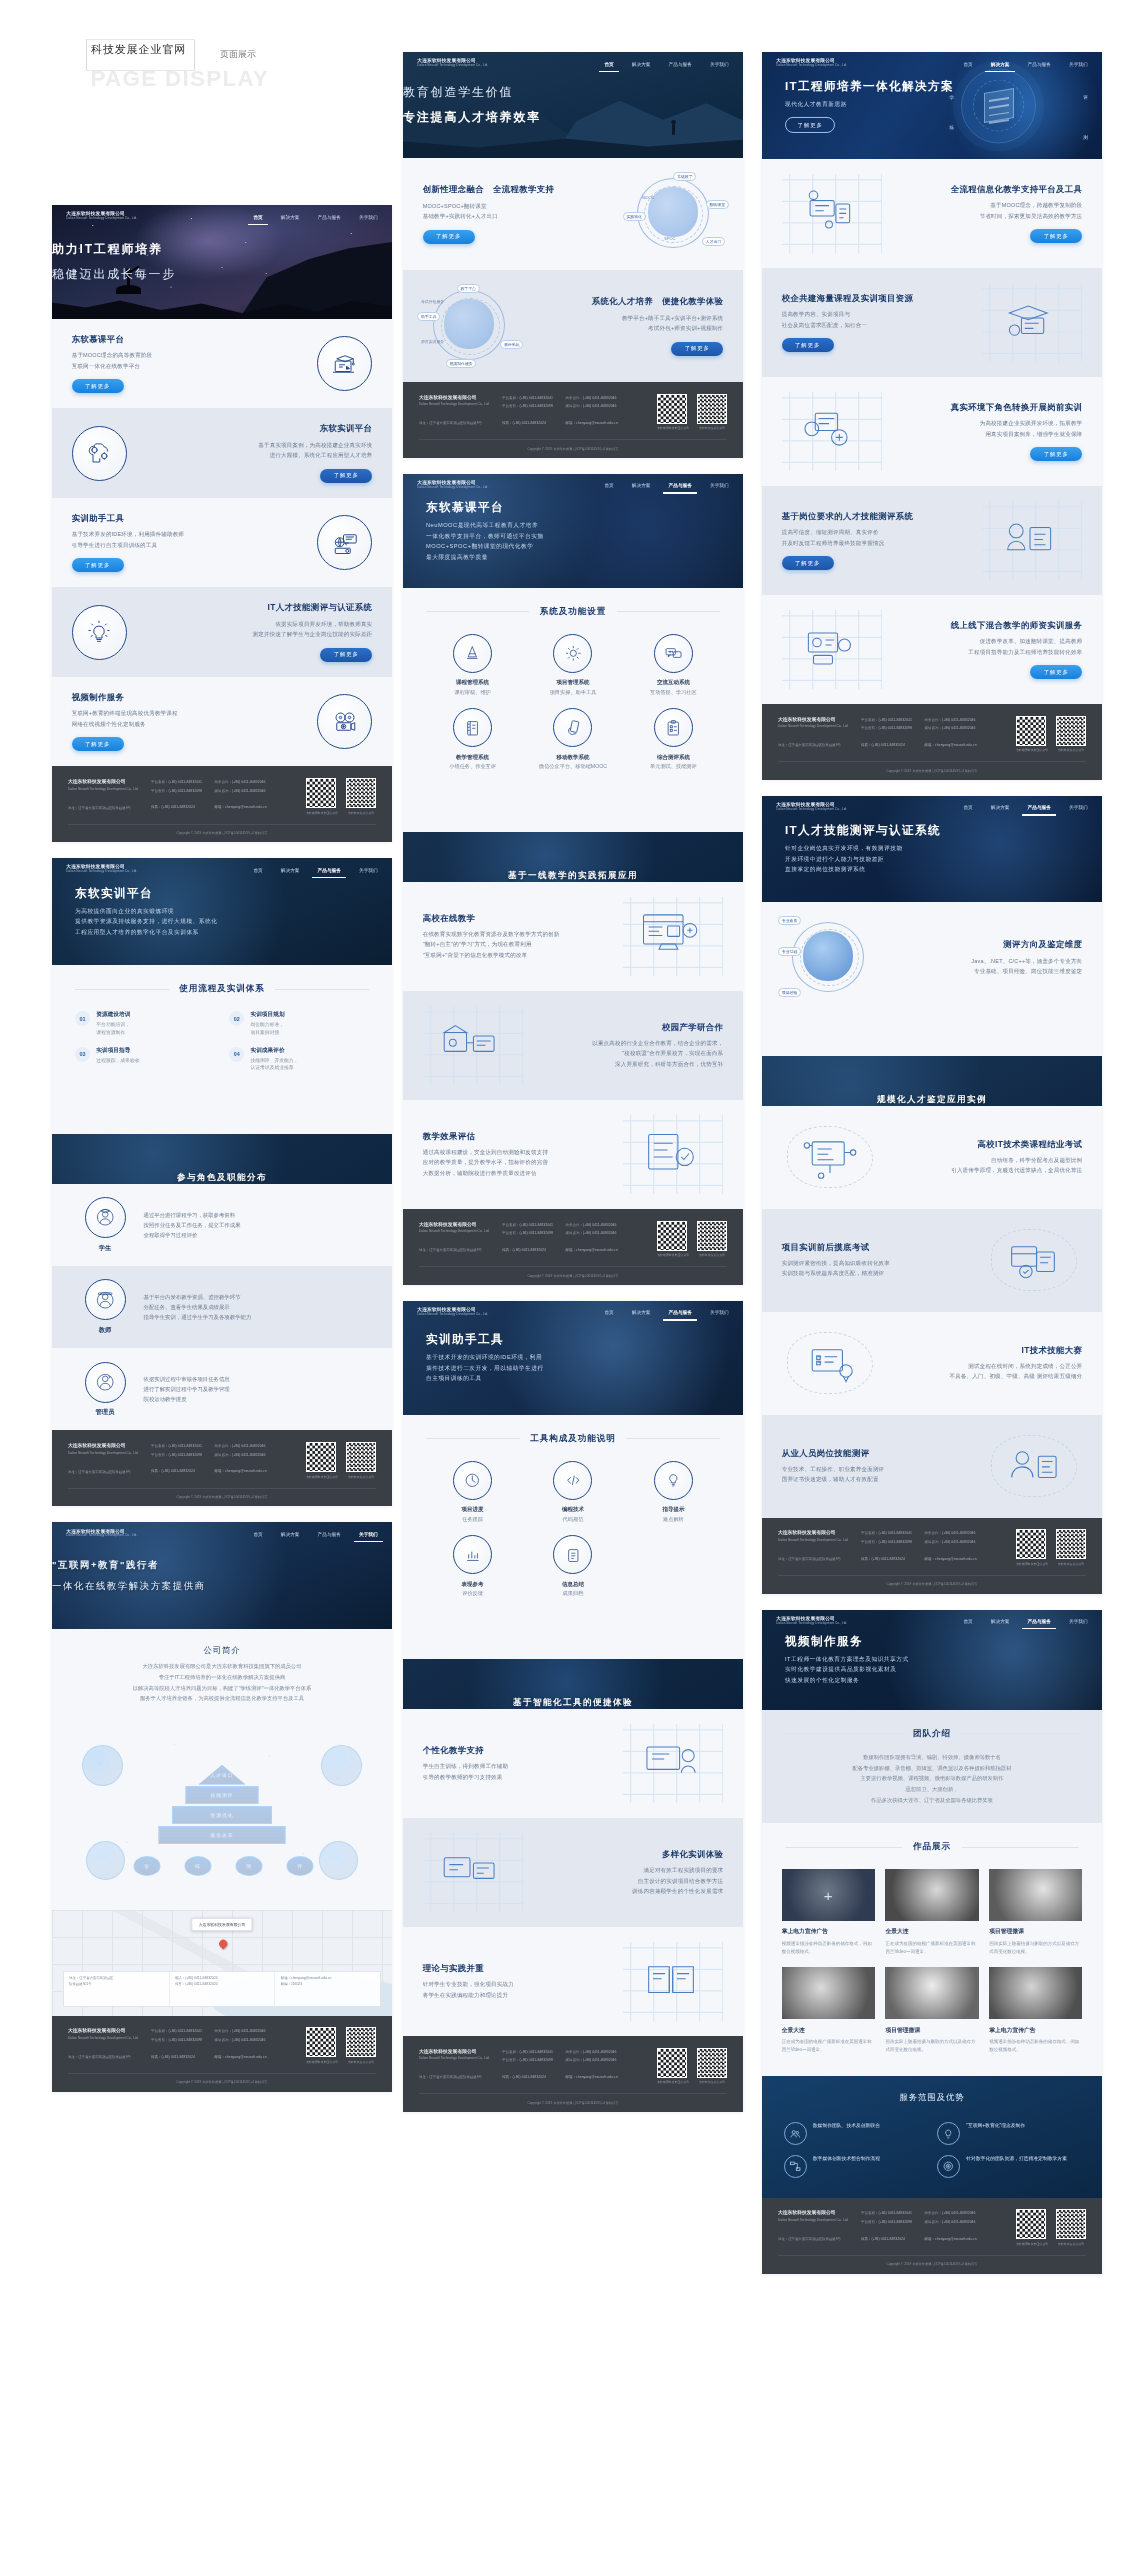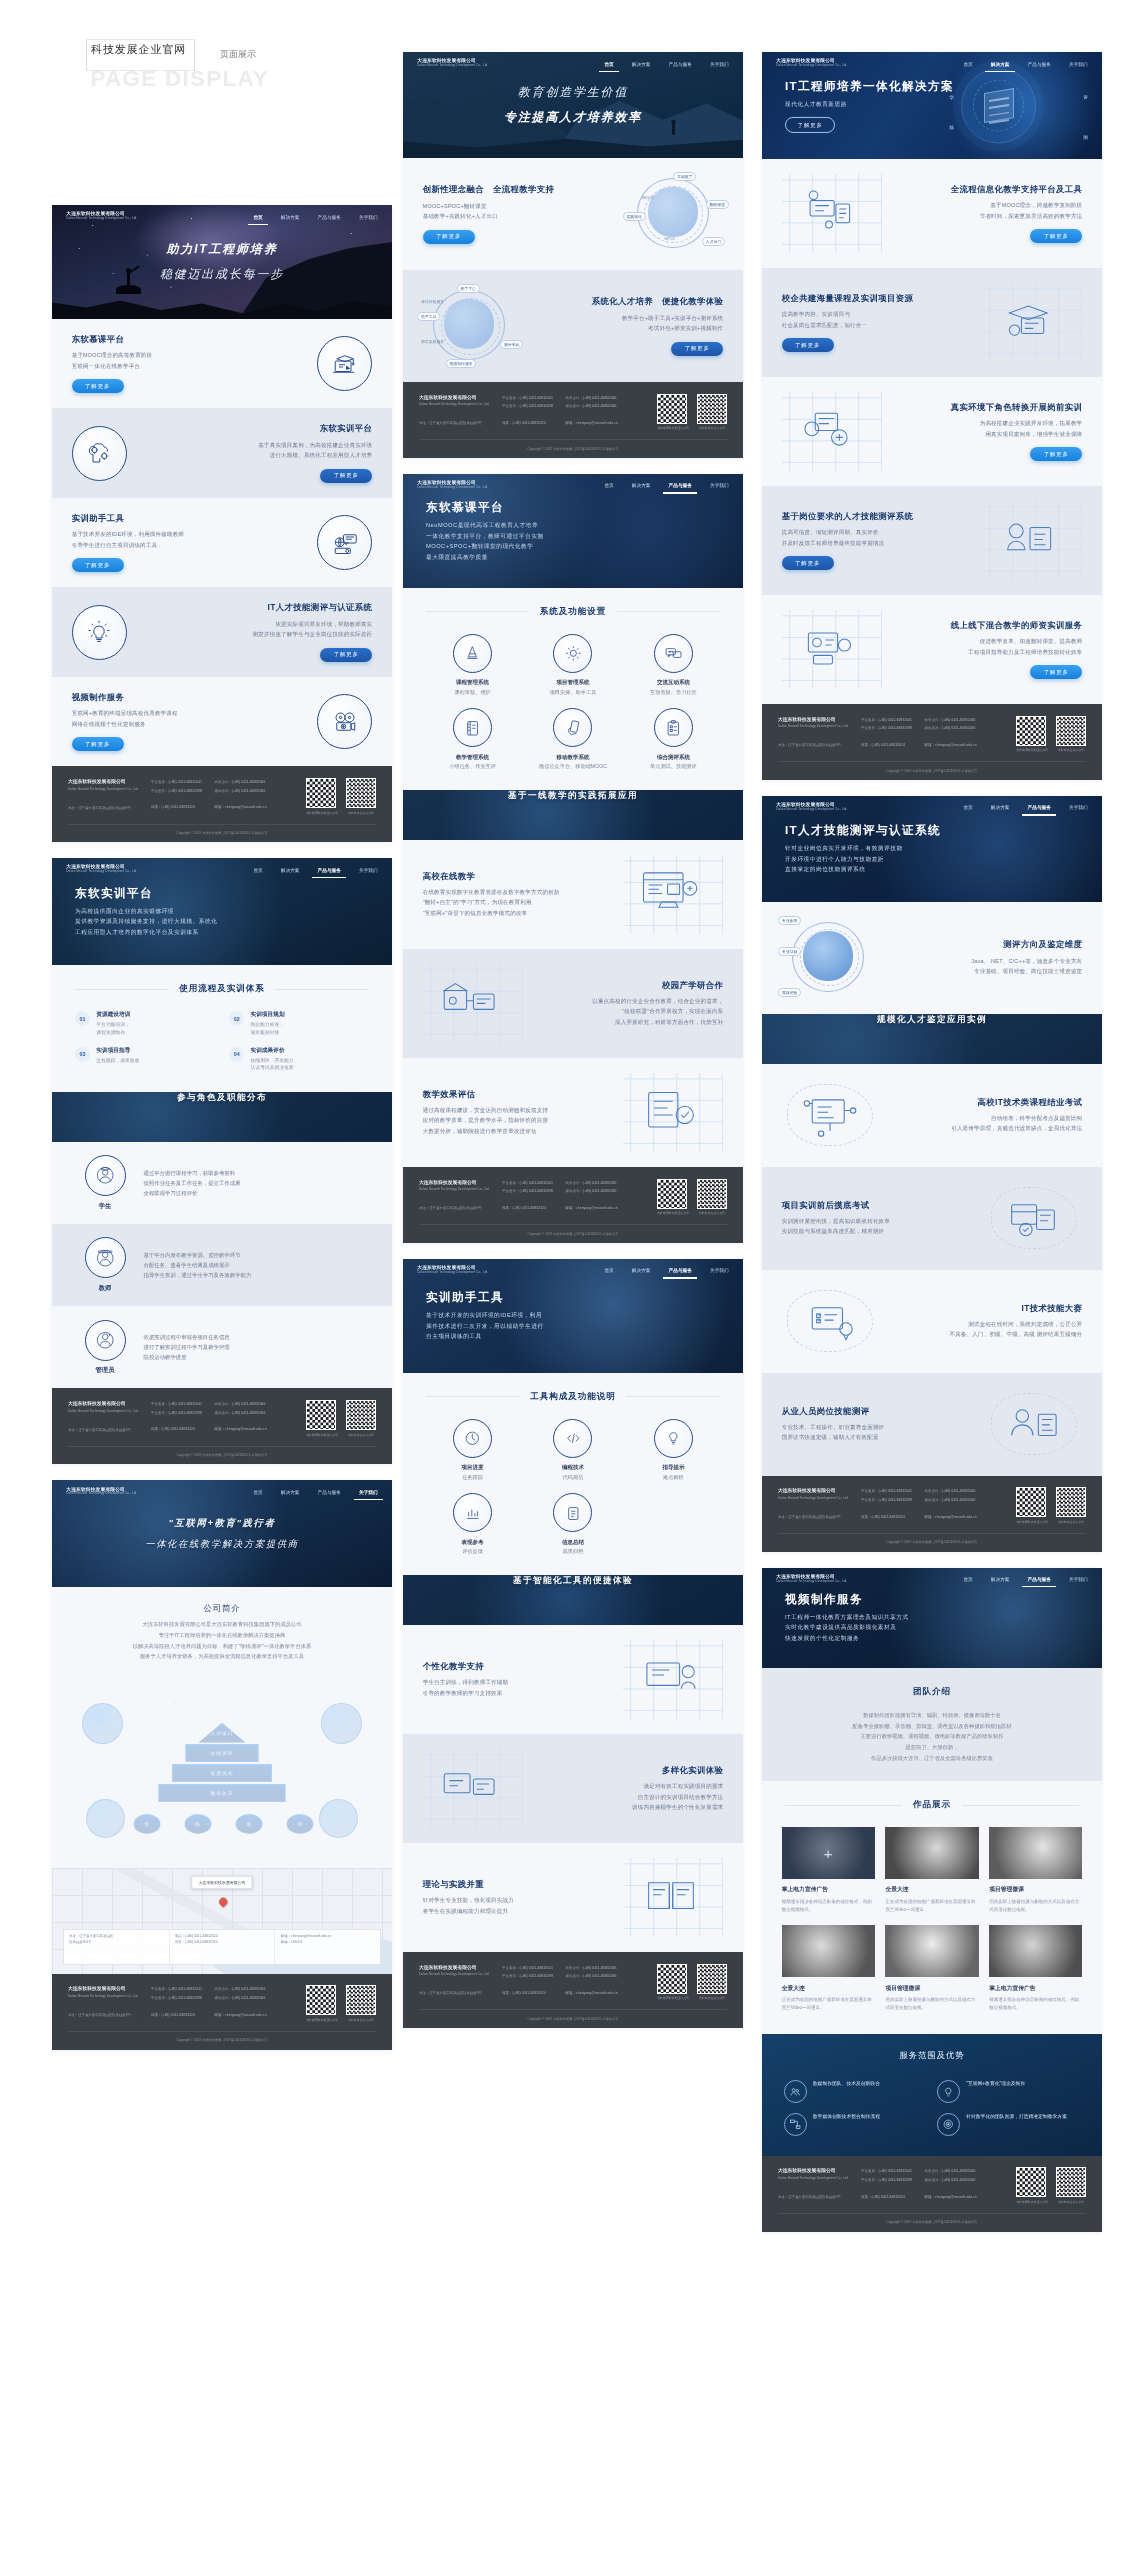--- a/index.html
+++ b/index.html
@@ -122,21 +122,21 @@
       radial-gradient(circle at 70% 45%, rgba(60,120,190,.42), transparent 52%),
       linear-gradient(150deg,#112a49,#0c2040 60%,#08172e); }
   .hero-photo.blur-crowd { background:
       radial-gradient(circle at 35% 45%, rgba(70,130,190,.40), transparent 50%),
       linear-gradient(155deg,#16314e,#102842 62%,#0b1e33); }
 
   .hero-h1 { font-size:12px; color:#ffffff; font-weight:bold; letter-spacing:1.8px; }
   .hero-h1.thin { font-weight:normal; color:#e6eefb; }
   .hero-left { position:absolute; left:23px; top:50%; transform:translateY(-50%); z-index:3; }
   .hero-center { position:absolute; left:0; right:0; top:50%; transform:translateY(-50%);
-    text-align:center; z-index:3;font-style:italic; }
+    text-align:left; z-index:3; }
   .hero-p { font-size:5.7px; color:#c9dbf0; line-height:1.85; margin-top:5.4px; letter-spacing:0.5px;}
   .hero-title-lg { font-size:11.6px; font-weight:bold; color:#fff; letter-spacing:1.4px; }
   .hero-title-md { font-size:9.4px; font-weight:bold; color:#eef4fd; letter-spacing:1.6px;
     text-shadow:0 0.9px 2.7px rgba(0,0,0,.4); }
   .btn-ghost { display:inline-block; margin-top:8px; border:0.9px solid #9fc4ee; color:#e8f2ff;
     font-size:5.4px; padding:3.1px 11.6px; border-radius:9.8px; letter-spacing:0.9px; }
 
   
   .frow { display:flex; align-items:center; padding:15px 19.7px; gap:10.7px; }
   .frow.alt { background:#e3e8f0;gap:18px; }
@@ -298,22 +298,22 @@
     background:radial-gradient(circle at 40% 34%, rgba(120,190,255,.28), rgba(20,60,120,.1)); }
   .tier { position:absolute; left:50%; transform:translateX(-50%);
     border:0.9px solid rgba(175,215,255,.8); color:#eaf4ff; font-size:4.8px;
     display:flex; align-items:center; justify-content:center; letter-spacing:0.9px;
     background:linear-gradient(180deg, rgba(60,130,210,.38), rgba(30,80,150,.30)); }
 
   .ctr-title { text-align:center; font-size:8.4px; font-weight:normal; color:#1b3a6b;
     padding:16px 0 5.4px; letter-spacing:0.9px; }
   .ctr-para { text-align:center; font-size:5.3px; color:#7b8699; line-height:2.0;
     padding:0 36px 18px; }
-  .band { height:50px; position:relative; display:flex; align-items:flex-start;
-    justify-content:center; overflow:hidden; }
+  .band { height:50px; position:relative; display:flex; align-items:flex-end;
+    justify-content:center; overflow:hidden;margin-top:42px; }
   .band .bt { position:relative; z-index:2; font-size:8.6px; color:#fff; font-weight:bold;
     letter-spacing:1.4px; text-shadow:0 0.9px 3.6px rgba(0,0,0,.45); }
 
   .service-grid { display:grid; grid-template-columns:1fr 1fr; gap:9.8px; padding:14.3px 21.5px 19.7px; }
   .scell { display:flex; gap:6.3px; align-items:flex-start; }
   .scell .si { width:23px; height:23px; border-radius:50%; border:0.9px solid #7fa8d8;
     flex:none; display:flex; align-items:center; justify-content:center; }
   .scell .si svg { width:12.5px; height:12.5px; }
   .scell .st { font-size:4.8px; color:#d8e6f8; line-height:1.7; }
 

